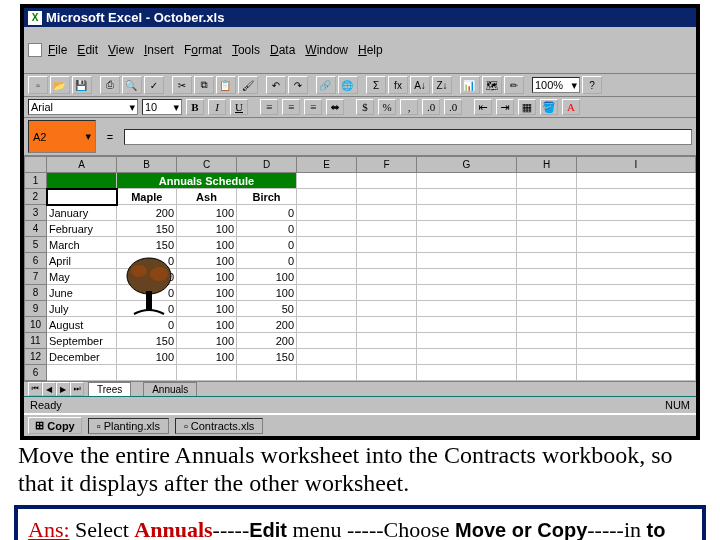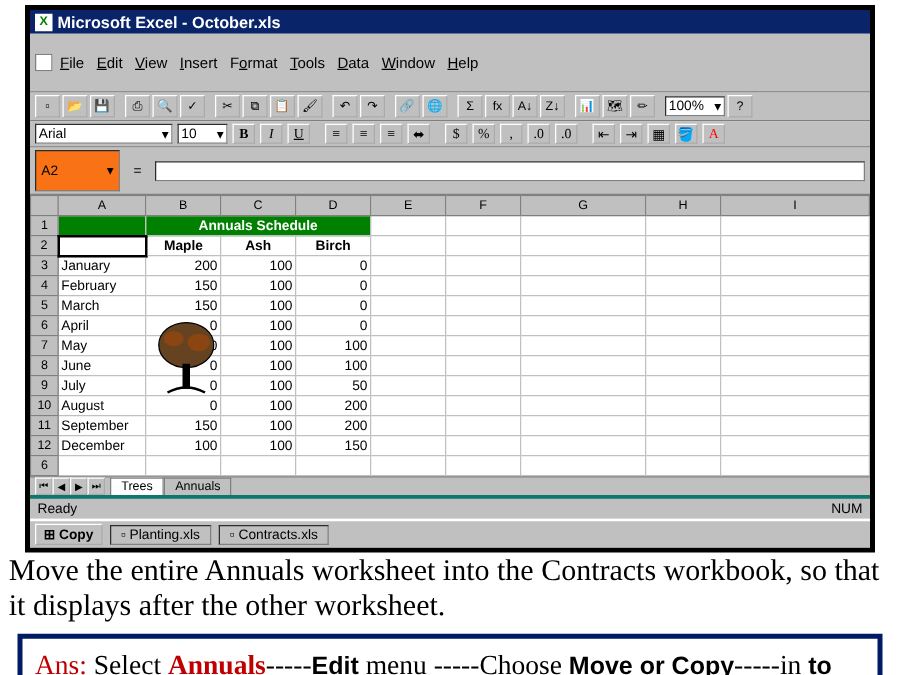--- a/index.html
+++ b/index.html
@@ -26,27 +26,27 @@
   table.grid { border-collapse: collapse; width: 100%; font-size: 11px; }
   table.grid th { background: #c0c0c0; border: 1px solid #808080; height: 16px; font-weight: normal; font-size: 10px; }
   table.grid td { border: 1px solid #c0c0c0; height: 14px; padding: 0 2px; }
   .hdr-row td { background: #008000; color: #fff; font-weight: bold; text-align: center; }
   .subhdr td { font-weight: bold; text-align: center; }
   .num { text-align: right; }
   .tree { position: absolute; left: 100px; top: 100px; width: 50px; height: 60px; }
   .tabbar { background: #c0c0c0; display: flex; align-items: center; padding: 0 4px; font-size: 10px; border-top: 1px solid #808080; }
   .tabbar .nav { display: flex; margin-right: 4px; }
   .tabbar .nav div { width: 14px; height: 14px; border: 1px outset #fff; background: #c0c0c0; display: flex; align-items: center; justify-content: center; font-size: 8px; }
-  .tabbar .tab { background: #fff; border: 1px solid #808080; border-bottom: none; padding: 1px 8px; margin-right: 0; }
+  .tabbar .tab { background: #fff; border: 1px solid #808080; border-bottom: none; padding: 1px 8px; margin-right: 12px; }
   .tabbar .tab.inactive { background: #c0c0c0; }
-  .statusbar { background: #c0c0c0; display: flex; justify-content: space-between; padding: 2px 6px; font-size: 11px; border-top: 3px solid #0f766e; }
+  .statusbar { background: #c0c0c0; display: flex; justify-content: space-between; padding: 2px 6px; font-size: 11px; border-top: 1px solid #0f766e; }
   .taskbar { background: #c0c0c0; display: flex; align-items: center; padding: 2px 4px; gap: 6px; font-size: 11px; border-top: 2px solid #fff; }
   .taskbar .start { border: 1px outset #fff; padding: 1px 6px; font-weight: bold; display: flex; align-items: center; gap: 3px; }
   .taskbar .tbitem { border: 1px inset #808080; padding: 1px 8px; display: flex; align-items: center; gap: 3px; }
-  .question { font-family: 'Times New Roman', serif; font-size: 24px; padding: 2px 7px; line-height: 1.15; }
+  .question { font-family: 'Times New Roman', serif; font-size: 24px; padding: 2px 18px; line-height: 1.15; }
   .answer-box { border: 4px solid #001a66; margin: 6px 14px; padding: 8px 10px; font-family: 'Times New Roman', serif; font-size: 22px; line-height: 1.2; }
   .answer-box .ans-label { color: #c00000; text-decoration: underline; }
   .answer-box .annuals { color: #c00000; font-weight: bold; }
   .answer-box b { font-family: Arial, sans-serif; font-size: 20px; }
 </style>
 </head>
 <body>
 
 <div class="frame">
   <div class="titlebar">

